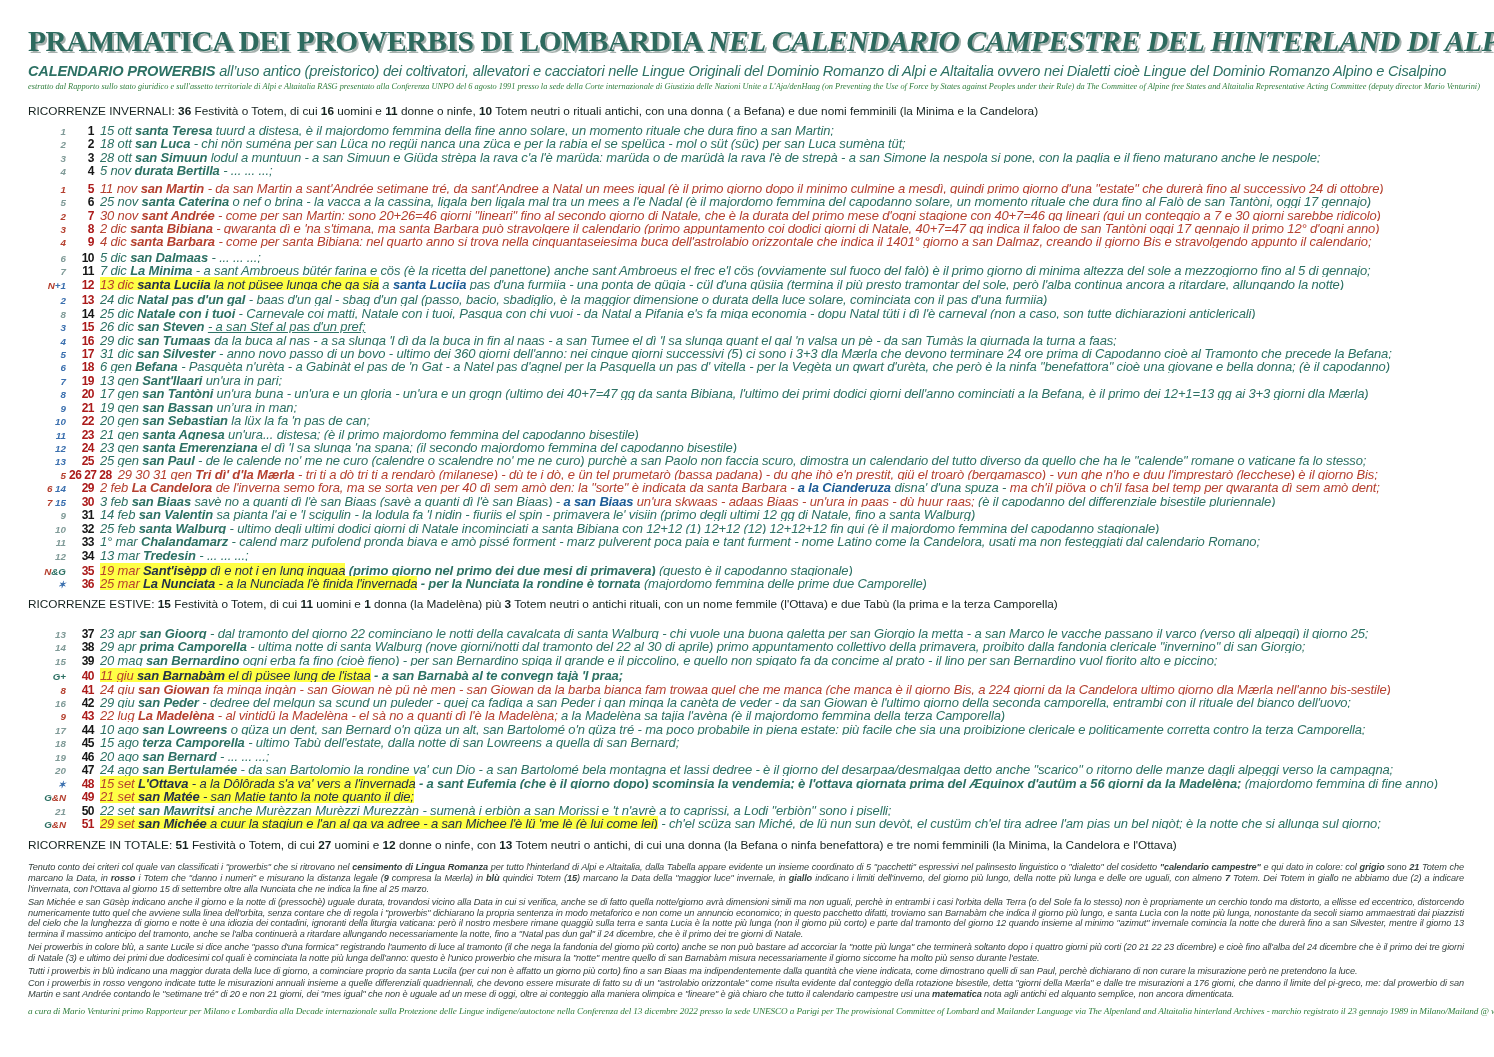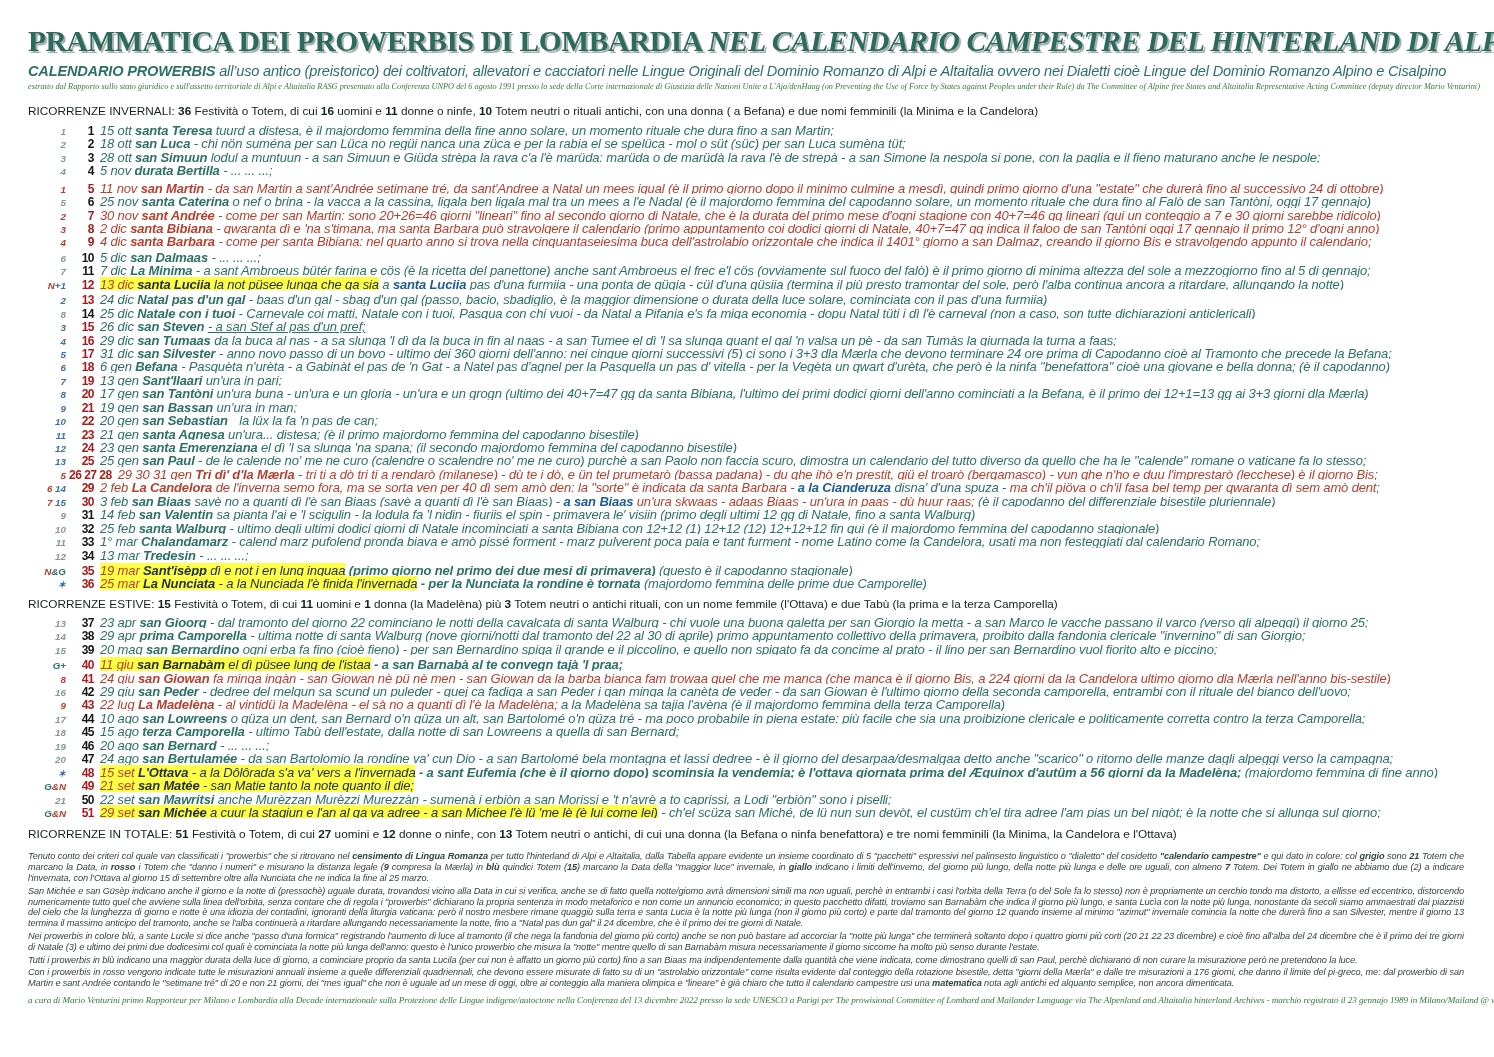--- a/index.html
+++ b/index.html
@@ -18,21 +18,21 @@
             white-space:nowrap;letter-spacing:-0.2px;}
   #subtitle .lead{font-weight:bold;}
 
   
   #source-line{padding:3px 26px 0 28px;font-family:"Liberation Serif",serif;
                font-style:italic;font-size:8.3px;color:#2f7d3b;white-space:nowrap;letter-spacing:0;}
 
   
   .sec-header{padding:0 26px 0 28px;font-size:11.8px;color:#15221f;white-space:nowrap;}
   #winter-header{margin-top:13px;margin-bottom:5px;}
-  #summer-header{margin-top:7px;margin-bottom:4px;}
+  #summer-header{margin-top:7px;margin-bottom:15px;}
   #total-header{margin-top:9px;}
 
   
   .rows{padding-left:28px;}
   .row{white-space:nowrap;overflow:hidden;line-height:13.45px;height:13.45px;}
   .row .pre{display:inline-block;width:38px;text-align:right;font-size:9.8px;
             font-style:italic;font-weight:bold;vertical-align:baseline;}
   .row .num{display:inline-block;min-width:25px;text-align:right;font-weight:bold;
             font-size:12px;margin-left:3px;color:#161616;letter-spacing:-0.5px;}
   .row .body{font-size:13px;font-style:italic;margin-left:6px;letter-spacing:-0.15px;}
@@ -71,21 +71,21 @@
       <div class="row"><span class="pre"><span style="color: rgb(181, 64, 47);">N</span><span style="color: rgb(58, 111, 174);">+1</span></span><span class="num" style="color: rgb(171, 26, 26);">12</span><span class="body"><span class="hl" style="color: rgb(181, 64, 47);">13 dic </span><span class="hl" style="font-weight: bold; color: rgb(35, 48, 72);">santa Luciia </span><span class="hl" style="color: rgb(35, 48, 72);">la not püsee lunga che ga sia</span><span style="color: rgb(45, 113, 100);"> a </span><span style="font-weight: bold; color: rgb(29, 92, 150);">santa Luciia </span><span style="color: rgb(45, 113, 100);">pas d'una furmiia - una ponta de gügia - cül d'una güsiia (termina il più presto tramontar del sole, però l'alba continua ancora a ritardare, allungando la notte)</span></span></div>
       <div class="row" style="margin-top: 2px;"><span class="pre"><span style="color: rgb(58, 111, 174);">2</span></span><span class="num" style="color: rgb(171, 26, 26);">13</span><span class="body"><span style="color: rgb(45, 113, 100);">24 dic </span><span style="font-weight: bold; color: rgb(45, 113, 100);">Natal pas d'un gal </span><span style="color: rgb(45, 113, 100);">- baas d'un gal - sbag d'un gal (passo, bacio, sbadiglio, è la maggior dimensione o durata della luce solare, cominciata con il pas d'una furmiia)</span></span></div>
       <div class="row"><span class="pre"><span style="color: rgb(127, 154, 151);">8</span></span><span class="num">14</span><span class="body"><span style="color: rgb(45, 113, 100);">25 dic </span><span style="font-weight: bold; color: rgb(45, 113, 100);">Natale con i tuoi </span><span style="color: rgb(45, 113, 100);">- Carnevale coi matti, Natale con i tuoi, Pasqua con chi vuoi - da Natal a Pifania e's fa miga economia - dopu Natal tüti i dì l'è carneval (non a caso, son tutte dichiarazioni anticlericali)</span></span></div>
       <div class="row"><span class="pre"><span style="color: rgb(58, 111, 174);">3</span></span><span class="num" style="color: rgb(171, 26, 26);">15</span><span class="body"><span style="color: rgb(45, 113, 100);">26 dic </span><span style="font-weight: bold; color: rgb(45, 113, 100);">san Steven </span><span style="color: rgb(45, 113, 100); text-decoration: underline;">- a san Stef al pas d'un pref;</span></span></div>
       <div class="row"><span class="pre"><span style="color: rgb(58, 111, 174);">4</span></span><span class="num" style="color: rgb(171, 26, 26);">16</span><span class="body"><span style="color: rgb(45, 113, 100);">29 dic </span><span style="font-weight: bold; color: rgb(45, 113, 100);">san Tumaas </span><span style="color: rgb(45, 113, 100);">da la buca al nas - a sa slunga 'l dì da la buca in fin al naas - a san Tumee el dì 'l sa slunga quant el gal 'n valsa un pè - da san Tumàs la giurnada la turna a faas;</span></span></div>
       <div class="row"><span class="pre"><span style="color: rgb(58, 111, 174);">5</span></span><span class="num" style="color: rgb(171, 26, 26);">17</span><span class="body"><span style="color: rgb(45, 113, 100);">31 dic </span><span style="font-weight: bold; color: rgb(45, 113, 100);">san Silvester </span><span style="color: rgb(45, 113, 100);">- anno novo passo di un bovo - ultimo dei 360 giorni dell'anno: nei cinque giorni successivi (5) ci sono i 3+3 dla Mærla che devono terminare 24 ore prima di Capodanno cioè al Tramonto che precede la Befana;</span></span></div>
       <div class="row"><span class="pre"><span style="color: rgb(58, 111, 174);">6</span></span><span class="num" style="color: rgb(171, 26, 26);">18</span><span class="body"><span style="color: rgb(45, 113, 100);">6 gen </span><span style="font-weight: bold; color: rgb(45, 113, 100);">Befana </span><span style="color: rgb(45, 113, 100);">- Pasquèta n'urèta - a Gabinàt el pas de 'n Gat - a Natel pas d'agnel per la Pasquella un pas d' vitella - per la Vegèta un qwart d'urèta, che però è la ninfa "benefattora" cioè una giovane e bella donna; (è il capodanno)</span></span></div>
       <div class="row"><span class="pre"><span style="color: rgb(58, 111, 174);">7</span></span><span class="num" style="color: rgb(171, 26, 26);">19</span><span class="body"><span style="color: rgb(45, 113, 100);">13 gen </span><span style="font-weight: bold; color: rgb(45, 113, 100);">Sant'Ilaari </span><span style="color: rgb(45, 113, 100);">un'ura in pari;</span></span></div>
       <div class="row"><span class="pre"><span style="color: rgb(58, 111, 174);">8</span></span><span class="num" style="color: rgb(171, 26, 26);">20</span><span class="body"><span style="color: rgb(45, 113, 100);">17 gen </span><span style="font-weight: bold; color: rgb(45, 113, 100);">san Tantòni </span><span style="color: rgb(45, 113, 100);">un'ura buna - un'ura e un gloria - un'ura e un grogn (ultimo dei 40+7=47 gg da santa Bibiana, l'ultimo dei primi dodici giorni dell'anno cominciati a la Befana, è il primo dei 12+1=13 gg ai 3+3 giorni dla Mærla)</span></span></div>
       <div class="row"><span class="pre"><span style="color: rgb(58, 111, 174);">9</span></span><span class="num" style="color: rgb(171, 26, 26);">21</span><span class="body"><span style="color: rgb(45, 113, 100);">19 gen </span><span style="font-weight: bold; color: rgb(45, 113, 100);">san Bassan </span><span style="color: rgb(45, 113, 100);">un’ura in man;</span></span></div>
-      <div class="row"><span class="pre"><span style="color: rgb(58, 111, 174);">10</span></span><span class="num" style="color: rgb(171, 26, 26);">22</span><span class="body"><span style="color: rgb(45, 113, 100);">20 gen </span><span style="font-weight: bold; color: rgb(45, 113, 100);">san Sebastian </span><span style="color: rgb(45, 113, 100); margin-left: 8px;">la lüx la fa 'n pas de can;</span></span></div>
+      <div class="row"><span class="pre"><span style="color: rgb(58, 111, 174);">10</span></span><span class="num" style="color: rgb(171, 26, 26);">22</span><span class="body"><span style="color: rgb(45, 113, 100);">20 gen </span><span style="font-weight: bold; color: rgb(45, 113, 100);">san Sebastian </span><span style="color: rgb(45, 113, 100);">la lüx la fa 'n pas de can;</span></span></div>
       <div class="row"><span class="pre"><span style="color: rgb(58, 111, 174);">11</span></span><span class="num" style="color: rgb(171, 26, 26);">23</span><span class="body"><span style="color: rgb(45, 113, 100);">21 gen </span><span style="font-weight: bold; color: rgb(45, 113, 100);">santa Agnesa </span><span style="color: rgb(45, 113, 100);">un'ura... distesa; (è il primo majordomo femmina del capodanno bisestile)</span></span></div>
       <div class="row"><span class="pre"><span style="color: rgb(58, 111, 174);">12</span></span><span class="num" style="color: rgb(171, 26, 26);">24</span><span class="body"><span style="color: rgb(45, 113, 100);">23 gen </span><span style="font-weight: bold; color: rgb(45, 113, 100);">santa Emerenziana </span><span style="color: rgb(45, 113, 100);">el dì 'l sa slunga 'na spana; (il secondo majordomo femmina del capodanno bisestile)</span></span></div>
       <div class="row"><span class="pre"><span style="color: rgb(58, 111, 174);">13</span></span><span class="num" style="color: rgb(171, 26, 26);">25</span><span class="body"><span style="color: rgb(45, 113, 100);">25 gen </span><span style="font-weight: bold; color: rgb(45, 113, 100);">san Paul </span><span style="color: rgb(45, 113, 100);">- de le calende no' me ne curo (calendre o scalendre no' me ne curo) purchè a san Paolo non faccia scuro, dimostra un calendario del tutto diverso da quello che ha le "calende" romane o vaticane fa lo stesso;</span></span></div>
       <div class="row"><span class="pre"><span style="color: rgb(181, 64, 47);">5</span></span><span class="num" style="color: rgb(171, 26, 26);">26 27 28</span><span class="body"><span style="color: rgb(181, 64, 47);">29 30 31 gen </span><span style="font-weight: bold; color: rgb(181, 64, 47);">Tri dì' d'la Mærla </span><span style="color: rgb(181, 64, 47);">- tri ti a dò tri ti a rendarò (milanese) - dù te i dò, e ün tel prumetarò (bassa padana) - du ghe ihò e'n prestit, giü el troarò (bergamasco) - vun ghe n'ho e duu l'imprestarò (lecchese) è il giorno Bis;</span></span></div>
       <div class="row"><span class="pre"><span style="color: rgb(181, 64, 47);">6 </span><span style="color: rgb(58, 111, 174);">14</span></span><span class="num" style="color: rgb(171, 26, 26);">29</span><span class="body"><span style="color: rgb(181, 64, 47);">2 feb </span><span style="font-weight: bold; color: rgb(181, 64, 47);">La Candelora </span><span style="color: rgb(181, 64, 47);">de l'inverna semo fora, ma se sorta ven per 40 dì sem amò den: la "sorte" è indicata da santa Barbara - </span><span style="font-weight: bold; color: rgb(29, 92, 150);">a la Cianderuza </span><span style="color: rgb(45, 113, 100);">disna' d'una spuza - </span><span style="color: rgb(181, 64, 47);">ma ch'il piöva o ch'il fasa bel temp per qwaranta dì sem amò dent;</span></span></div>
       <div class="row"><span class="pre"><span style="color: rgb(181, 64, 47);">7 </span><span style="color: rgb(58, 111, 174);">15</span></span><span class="num" style="color: rgb(171, 26, 26);">30</span><span class="body"><span style="color: rgb(45, 113, 100);">3 feb </span><span style="font-weight: bold; color: rgb(45, 113, 100);">san Biaas </span><span style="color: rgb(45, 113, 100);">savè no a quanti dì l'è san Biaas (savè a quanti dì l'è san Biaas) - </span><span style="font-weight: bold; color: rgb(29, 92, 150);">a san Biaas </span><span style="color: rgb(181, 64, 47);">un'ura skwaas - adaas Biaas - un'ura in paas - dù huur raas; </span><span style="color: rgb(45, 113, 100);">(è il capodanno del differenziale bisestile pluriennale)</span></span></div>
       <div class="row"><span class="pre"><span style="color: rgb(127, 154, 151);">9</span></span><span class="num">31</span><span class="body"><span style="color: rgb(45, 113, 100);">14 feb </span><span style="font-weight: bold; color: rgb(45, 113, 100);">san Valentin </span><span style="color: rgb(45, 113, 100);">sa pianta l'ai e 'l scigulin - la lodula fa 'l nidin - fiuriis el spin - primavera le' visiin (primo degli ultimi 12 gg di Natale, fino a santa Walburg)</span></span></div>
       <div class="row"><span class="pre"><span style="color: rgb(127, 154, 151);">10</span></span><span class="num">32</span><span class="body"><span style="color: rgb(45, 113, 100);">25 feb </span><span style="font-weight: bold; color: rgb(45, 113, 100);">santa Walburg </span><span style="color: rgb(45, 113, 100);">- ultimo degli ultimi dodici giorni di Natale incominciati a santa Bibiana con 12+12 (1) 12+12 (12) 12+12+12 fin qui (è il majordomo femmina del capodanno stagionale)</span></span></div>
       <div class="row"><span class="pre"><span style="color: rgb(127, 154, 151);">11</span></span><span class="num">33</span><span class="body"><span style="color: rgb(45, 113, 100);">1° mar </span><span style="font-weight: bold; color: rgb(45, 113, 100);">Chalandamarz </span><span style="color: rgb(45, 113, 100);">- calend marz pufolend pronda biava e amò pissé forment - marz pulverent poca paia e tant furment - nome Latino come la Candelora, usati ma non festeggiati dal calendario Romano;</span></span></div>
       <div class="row"><span class="pre"><span style="color: rgb(127, 154, 151);">12</span></span><span class="num">34</span><span class="body"><span style="color: rgb(45, 113, 100);">13 mar </span><span style="font-weight: bold; color: rgb(45, 113, 100);">Tredesin </span><span style="color: rgb(45, 113, 100);">- ... ... ...;</span></span></div>

